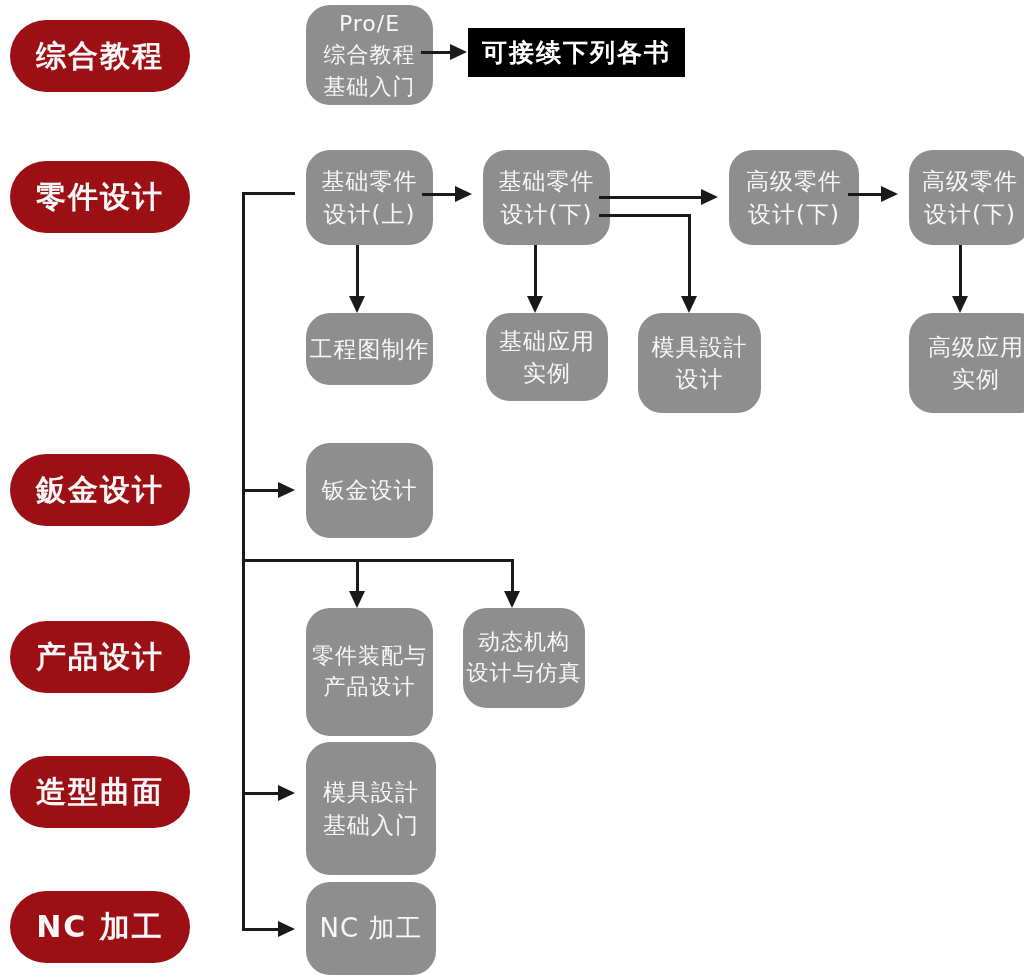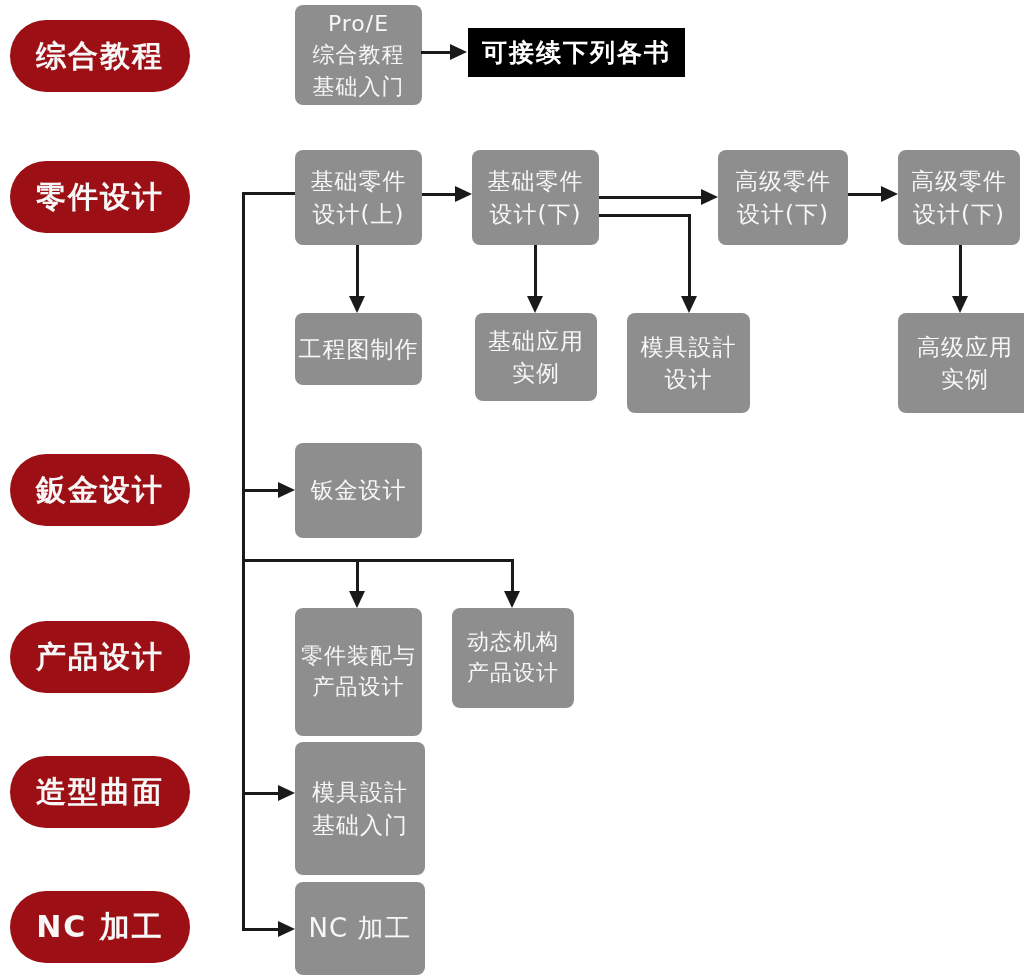--- a/index.html
+++ b/index.html
@@ -13,24 +13,25 @@
   body{background:#ffffff;font-family:"DejaVu Sans","Liberation Sans",sans-serif;}
   .stage{position:relative;width:1024px;height:980px;background:#ffffff;overflow:hidden;}
 
   .pill{
     position:absolute;left:10px;width:180px;height:72px;
     background:var(--pill-bg);border-radius:36px;
     color:var(--text);font-size:30px;font-weight:bold;letter-spacing:2px;
     display:flex;align-items:center;justify-content:center;text-align:center;
   }
   .node{
-    position:absolute;background:var(--box-bg);border-radius:8px;
+    position:absolute;background:var(--box-bg);border-radius:24px;
     color:var(--text);font-size:23px;line-height:1.4;letter-spacing:1px;
     display:flex;align-items:center;justify-content:center;text-align:center;
     white-space:pre-line;
+    margin-left:11px;
   }
   .note{
     position:absolute;background:var(--note-bg);
     color:#ffffff;font-size:25px;font-weight:bold;letter-spacing:2px;
     display:flex;align-items:center;justify-content:center;text-align:center;
   }
   .hline{position:absolute;height:3px;background:var(--line);}
   .vline{position:absolute;width:3px;background:var(--line);}
   .arr-r{position:absolute;width:0;height:0;
     border-top:8px solid transparent;border-bottom:8px solid transparent;
@@ -70,21 +71,21 @@
 实例</div>
   <div class="node" style="left:627px;top:313px;width:123px;height:100px">模具設計
 设计</div>
   <div class="node" style="left:898px;top:313px;width:134px;height:100px">高级应用
 实例</div>
 
   <div class="node" style="left:295px;top:443px;width:127px;height:95px">钣金设计</div>
   <div class="node" style="left:295px;top:608px;width:127px;height:128px;font-size:22px">零件装配与
 产品设计</div>
   <div class="node" style="left:452px;top:608px;width:122px;height:100px;font-size:22px">动态机构
-产品设计</div>
+设计与仿真</div>
   <div class="node" style="left:295px;top:742px;width:130px;height:133px">模具設計
 基础入门</div>
   <div class="node" style="left:295px;top:882px;width:130px;height:93px;font-size:26px">NC 加工</div>
 
   <div class="hline" style="left:421px;top:51px;width:30px"></div>
   <div class="arr-r" style="left:450px;top:44px"></div>
 
   <div class="hline" style="left:243px;top:192px;width:52px"></div>
   <div class="vline" style="left:242px;top:192px;height:739px"></div>
 

